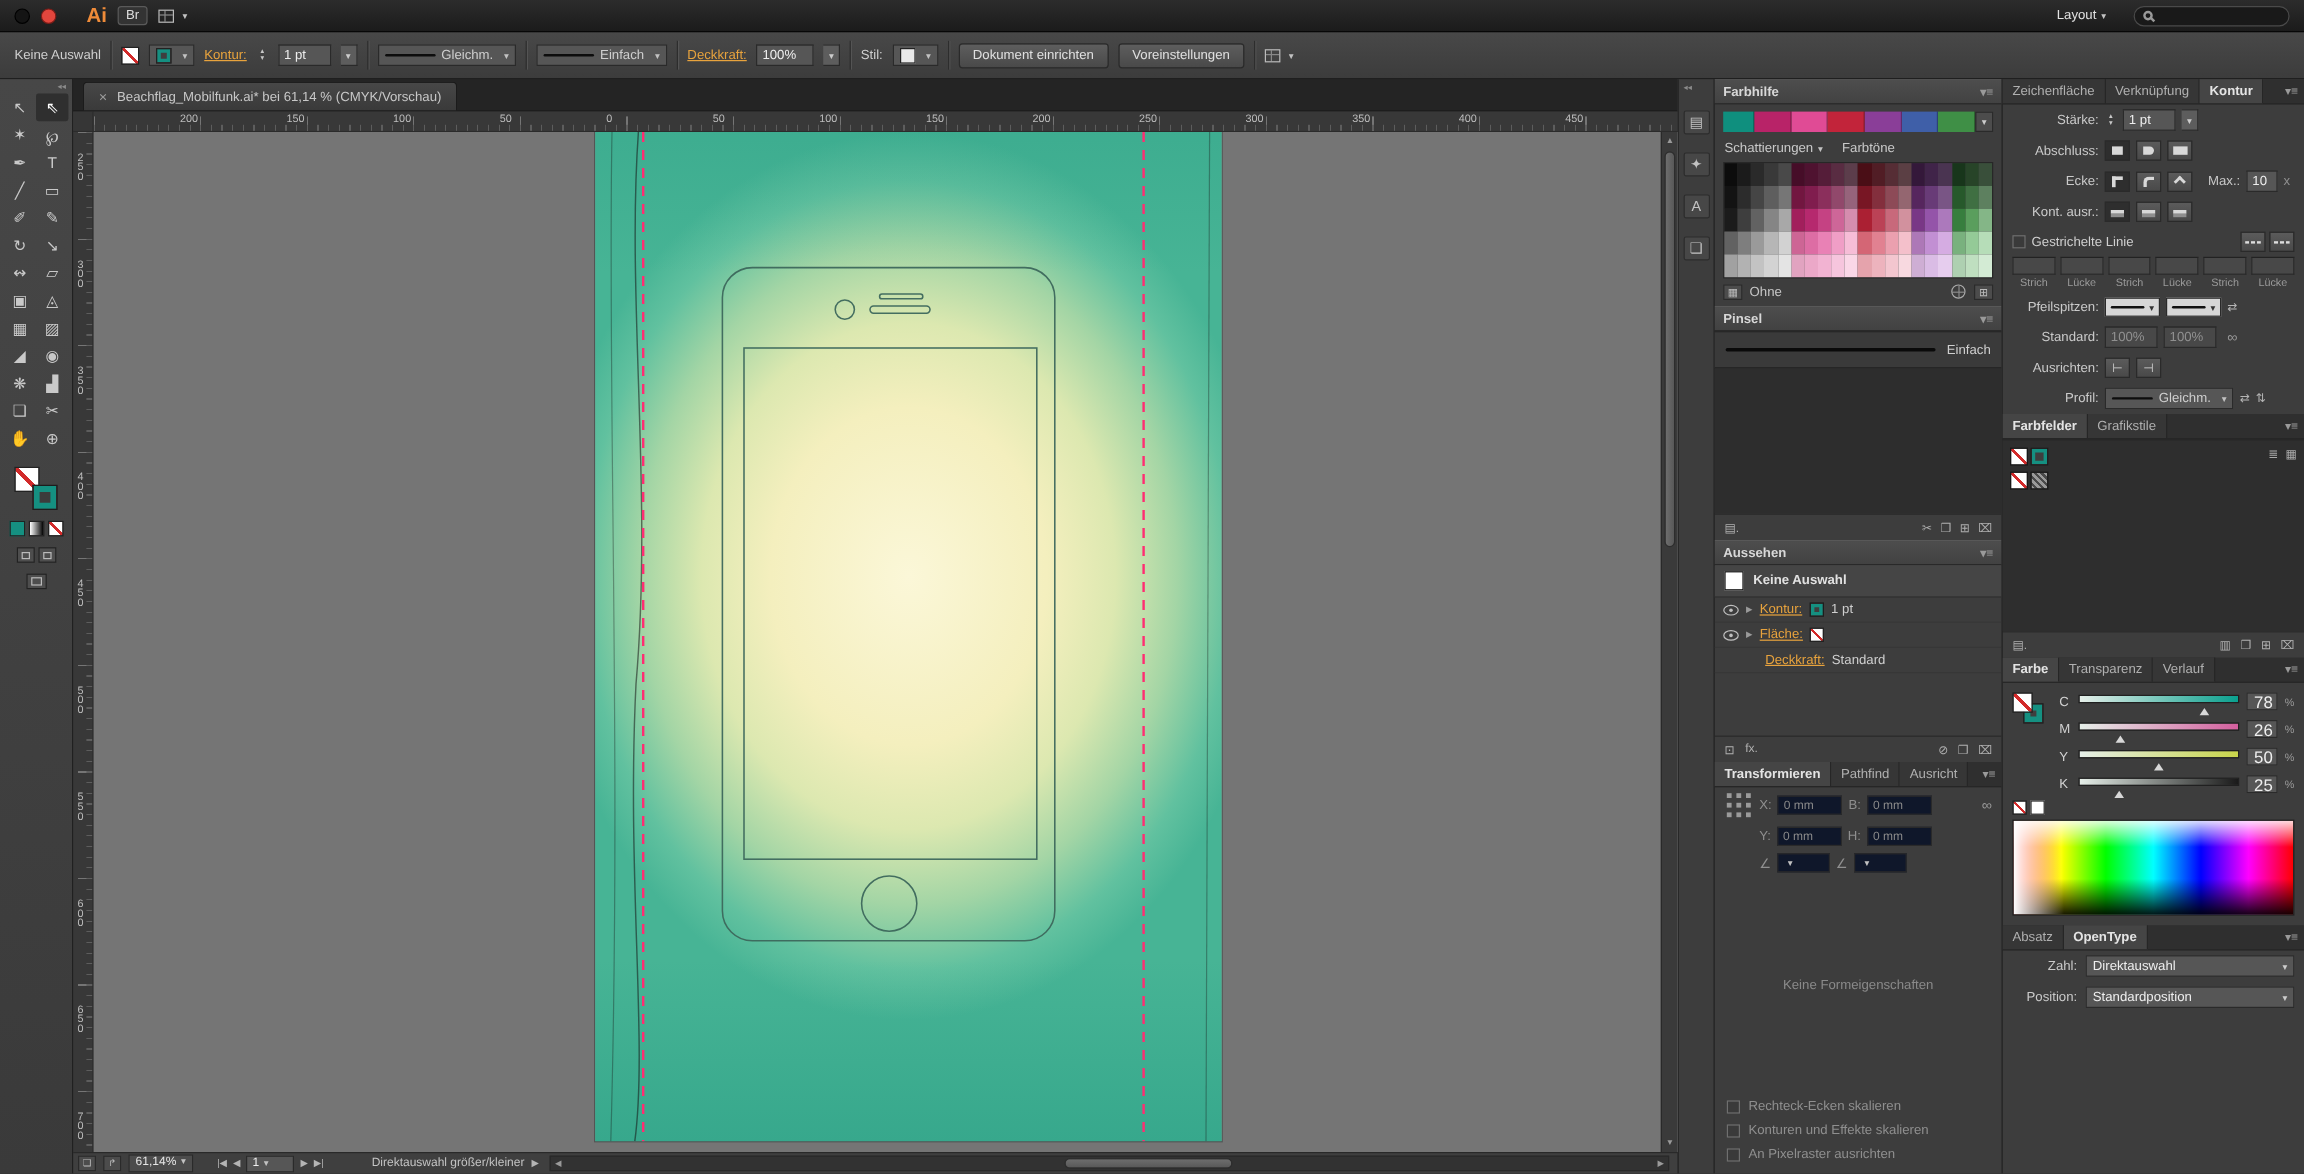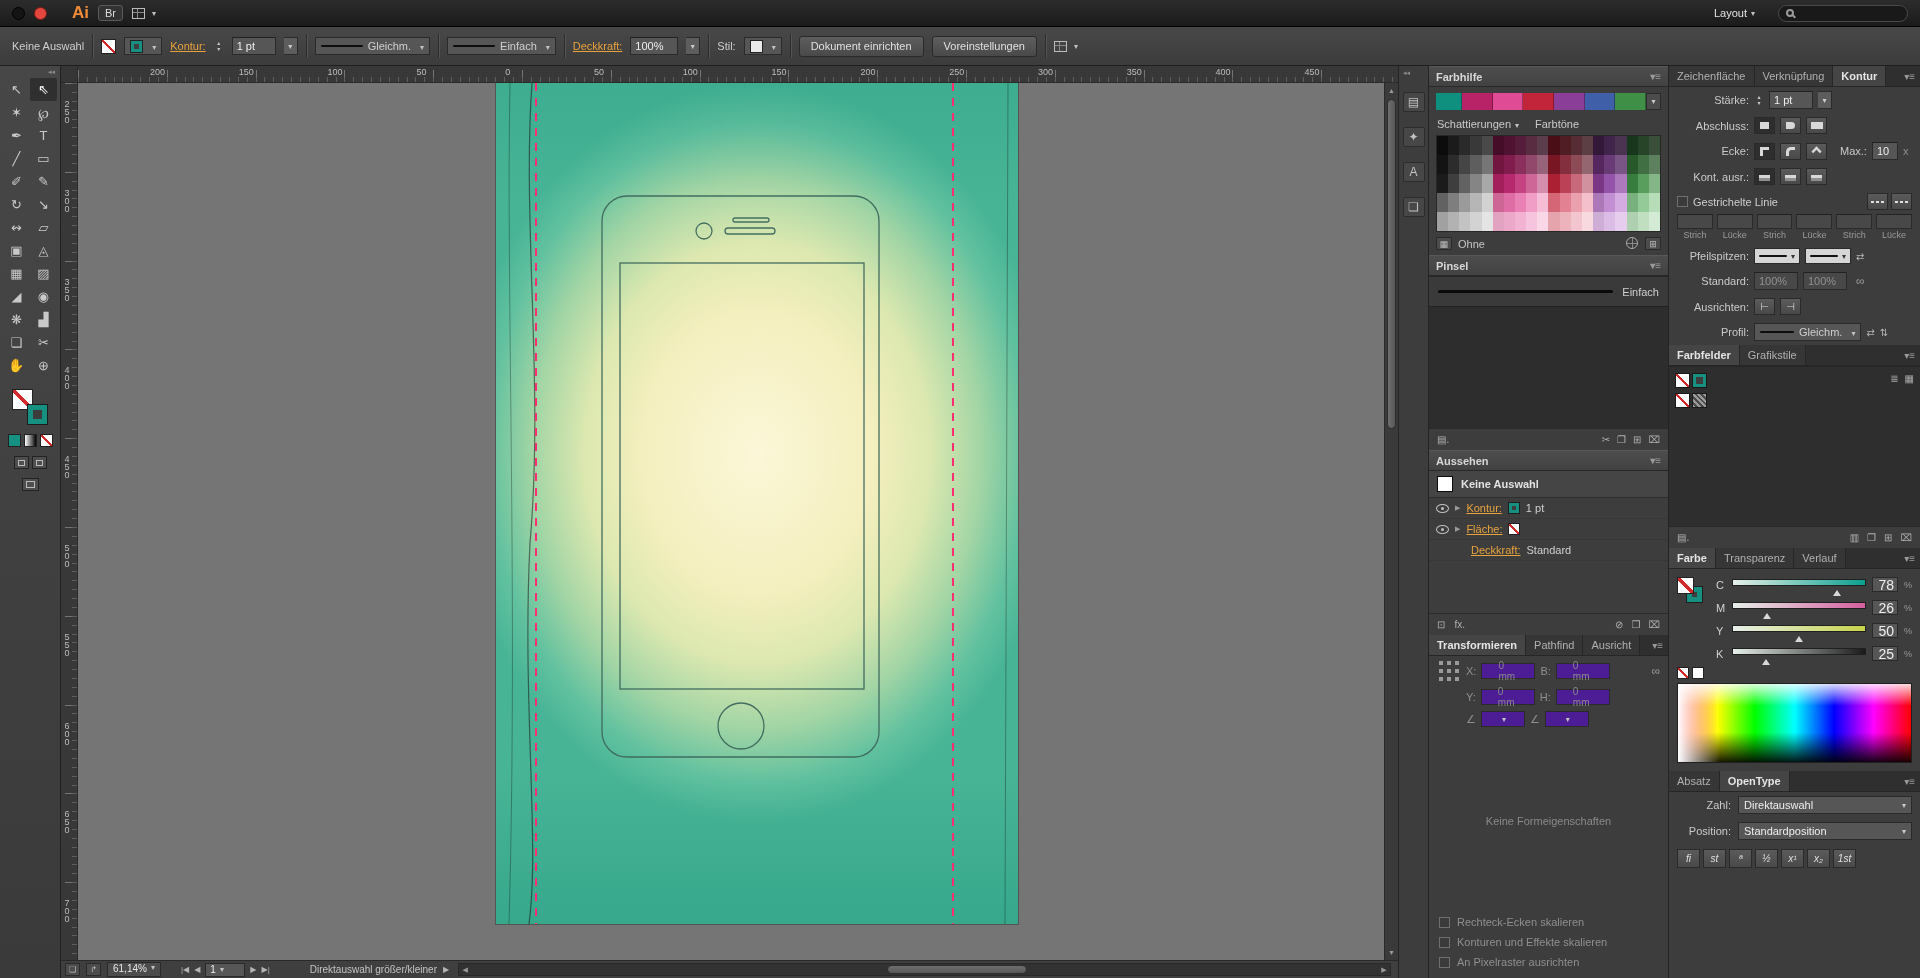--- a/index.html
+++ b/index.html
@@ -152,21 +152,21 @@
 .swmini{width:12px;height:12px}
 .teal-frame{background:#3e3e3e;box-shadow:inset 0 0 0 3px #159081;border:1px solid #1d1d1d}
 .aus-body{height:52px}
 .aus-foot{height:22px;display:flex;align-items:center;gap:9px;padding:0 8px;border-top:1px solid #2a2a2a;color:#a8a8a8}
 .aus-foot .right{margin-left:auto;display:flex;gap:8px}
 
 
 .tf-row{display:flex;align-items:center;gap:5px;padding:3px 8px;color:#8f8f8f}
 .refpt{width:24px;height:24px;display:grid;grid-template-columns:repeat(3,1fr);flex:0 0 24px}
 .refpt i{width:4px;height:4px;background:#9a9a9a;margin:auto}
-.tfld{width:54px;height:16px;background:#4c1d95;border:1px solid #2a2a2a;color:#8a8a8a;display:inline-flex;align-items:center;padding:0 16px;font-size:10px}
+.tfld{width:54px;height:16px;background:#0f172a;border:1px solid #2a2a2a;color:#8a8a8a;display:inline-flex;align-items:center;padding:0 4px;font-size:10px}
 .linkic{margin-left:auto;color:#9a9a9a;font-size:12px}
 .linkic::before{content:"∞"}
 .ang::before{content:"∠";color:#8f8f8f;font-size:11px}
 .tf-empty{flex:1;display:flex;align-items:center;justify-content:center;color:#8a8a8a}
 .tf-checks{padding:4px 10px 10px;display:flex;flex-direction:column;gap:8px;color:#8f8f8f}
 .cbrow{display:flex;align-items:center;gap:7px}
 .cb{width:11px;height:11px;border:1px solid #6f6f6f;background:#3a3a3a;flex:0 0 auto}
 
 
 .k-row{display:flex;align-items:center;gap:5px;padding:4px 8px;color:#cfcfcf}
@@ -340,20 +340,26 @@
         <span class="dmbtn">
             <i></i>
           </span>
       </div>
       <span class="screenmode">
           <i></i>
         </span>
     </div>
 
     <div class="canvas-col">
+      <div class="tabstrip">
+        <div class="doctab">
+          <span class="x"></span>
+          <span>Beachflag_Mobilfunk.ai* bei 61,14 % (CMYK/Vorschau)</span>
+        </div>
+      </div>
       <div class="ruler-row">
         <div class="ruler-corner"></div>
         <div class="ruler-top">
             <span class="rlabel" style="left: 69px;">200</span>
             <span class="rlabel" style="left: 157.8px;">150</span>
             <span class="rlabel" style="left: 246.6px;">100</span>
             <span class="rlabel" style="left: 335.4px;">50</span>
             <span class="rlabel" style="left: 424.2px;">0</span>
             <span class="rlabel" style="left: 513px;">50</span>
             <span class="rlabel" style="left: 601.8px;">100</span>
@@ -908,27 +914,18 @@
           <span class="ot-sel">
               <span>Direktauswahl</span>
             </span>
         </div>
         <div class="ot-row">
           <span class="ot-lab">Position:</span>
           <span class="ot-sel">
               <span>Standardposition</span>
             </span>
         </div>
-        <div class="ot-btns">
-            <span class="otb">fi</span>
-            <span class="otb">st</span>
-            <span class="otb">ª</span>
-            <span class="otb">½</span>
-            <span class="otb">x¹</span>
-            <span class="otb">x₂</span>
-            <span class="otb">1st</span>
-          </div>
       </div>
 
       <div class="col-filler"></div>
     </div>
   </div>
 </div>
 
 </body></html>

